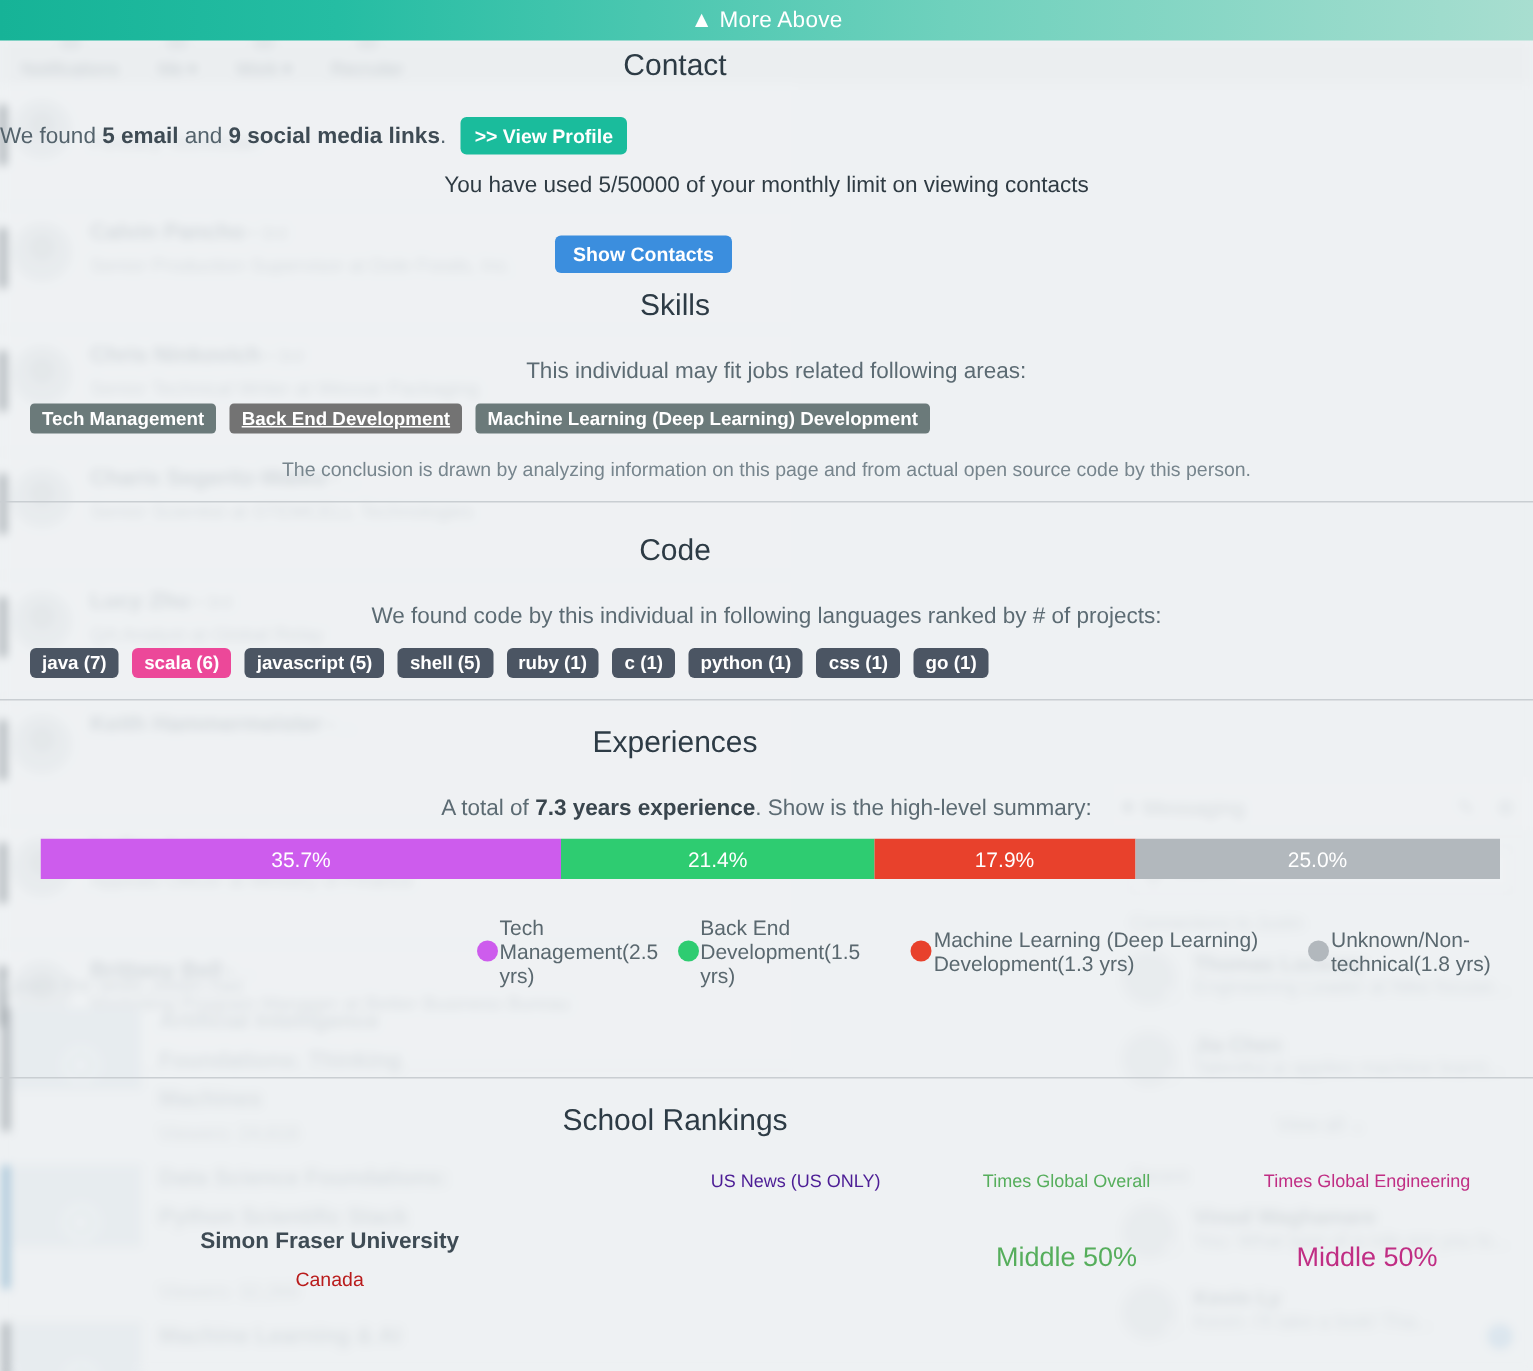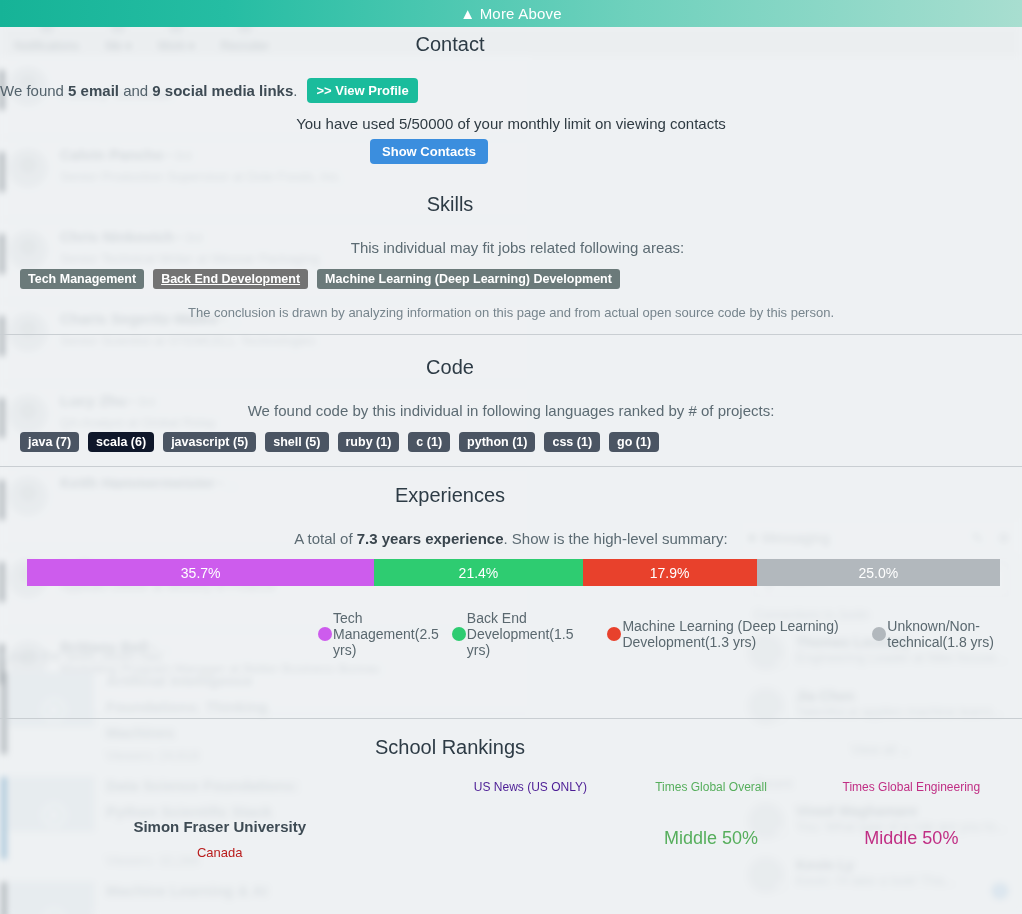--- a/index.html
+++ b/index.html
@@ -115,21 +115,21 @@
   #contact-line { position:absolute; left:0; top:78px; display:flex; align-items:center; justify-content:center; }
   #contact-line .txt { font-size:15px; color:#54636c; }
   #contact-line b { color:#3e4b54; font-weight:700; }
   .btn-view {
     margin-left: 10px;
     background:#1abc9c; color:#ffffff; border:none; border-radius:4px;
     font-size:13px; font-weight:700; padding:5px 9px; font-family:"Liberation Sans", sans-serif;
     cursor:pointer;
   }
   #contact-limit { position:absolute; left:0; top:115px; font-size:15px; color:#2f3b43; }
-  #contact-btn-wrap { position:absolute; left:0; top:139px; width:858px; text-align:center; }
+  #contact-btn-wrap { position:absolute; left:0; top:157px; width:858px; text-align:center; }
   .btn-show {
     background:#3b8ede; color:#fff; border:none; border-radius:4px;
     font-size:13px; font-weight:700; padding:5px 12px; font-family:"Liberation Sans", sans-serif; cursor:pointer;
   }
 
   
   #skills-head { position:absolute; left:0; top:193px; }
   #skills-sub  { position:absolute; left:0; top:239px;padding-left:13px; }
   #skills-tags { position:absolute; left:0; top:269px; width:1022px; display:flex; gap:9px; justify-content:flex-start; padding-left:20px;}
   .tag-skill {
@@ -336,21 +336,21 @@
       <span class="tag-skill" style="background: #737373; text-decoration: underline;">Back End Development</span>
       <span class="tag-skill" style="background: rgb(107, 122, 122);">Machine Learning (Deep Learning) Development</span>
     </div>
     <div id="skills-note">The conclusion is drawn by analyzing information on this page and from actual open source code by this person.</div>
     <div class="divider" id="div-1"></div>
 
     <div class="section-title" id="code-head">Code</div>
     <div class="section-sub" id="code-sub">We found code by this individual in following languages ranked by # of projects:</div>
     <div id="code-tags">
       <span class="tag-lang" style="background: rgb(75, 85, 99);">java (7)</span>
-      <span class="tag-lang" style="background: #0f172a; text-align: right;">scala (6)</span>
+      <span class="tag-lang" style="background: #ec4899; text-align: right;">scala (6)</span>
       <span class="tag-lang" style="background: rgb(75, 85, 99);">javascript (5)</span>
       <span class="tag-lang" style="background: rgb(75, 85, 99);">shell (5)</span>
       <span class="tag-lang" style="background: rgb(75, 85, 99);">ruby (1)</span>
       <span class="tag-lang" style="background: rgb(75, 85, 99);">c (1)</span>
       <span class="tag-lang" style="background: rgb(75, 85, 99);">python (1)</span>
       <span class="tag-lang" style="background: rgb(75, 85, 99);">css (1)</span>
       <span class="tag-lang" style="background: rgb(75, 85, 99);">go (1)</span>
     </div>
     <div class="divider" id="div-2"></div>
 

